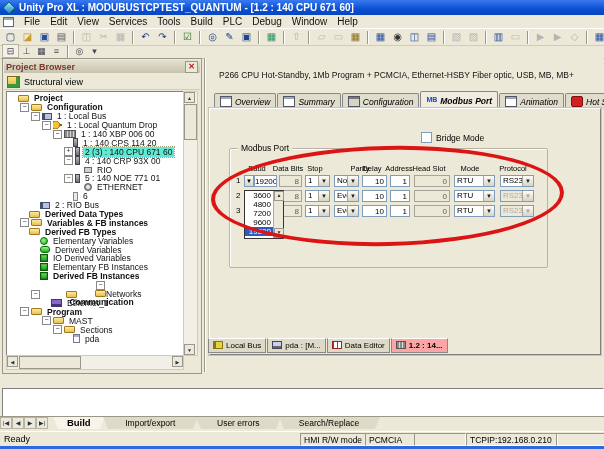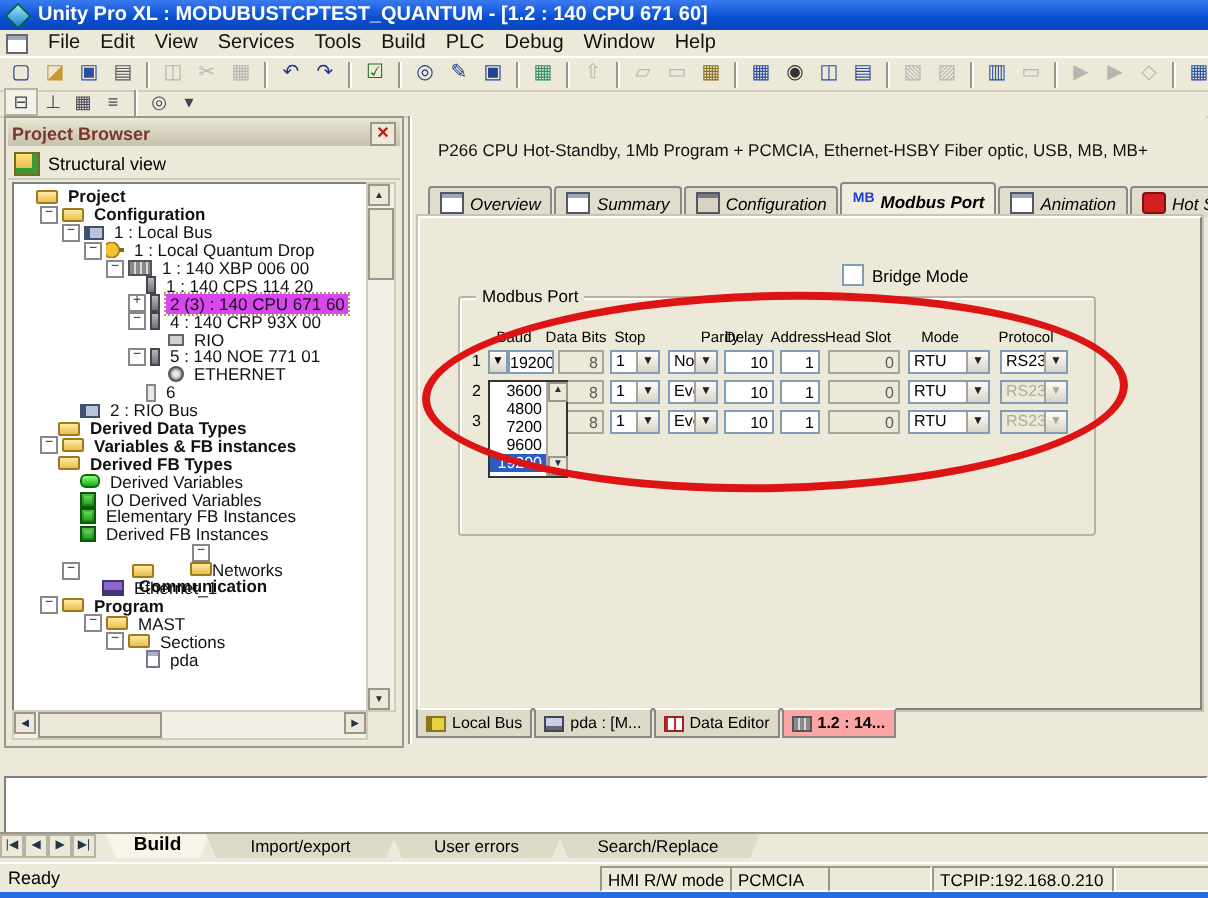--- a/index.html
+++ b/index.html
@@ -25,21 +25,21 @@
   #pb-title{position:absolute;left:1px;top:1px;right:1px;height:13px;background:linear-gradient(180deg,#e6e2d0,#c6c2ae);display:flex;align-items:center;font-size:9px;font-weight:bold;color:#79382a;padding:0 2px}
   #pb-title span.t{flex:1}
   #pb-close{width:11px;height:10px;background:#ece9d8;border:1px solid #9a968a;color:#c11;font-size:8px;line-height:9px;text-align:center;font-weight:bold}
   #pb-view{position:absolute;left:1px;top:15px;right:1px;height:15px;display:flex;align-items:center;font-size:9px;border-bottom:1px solid #cfccbc;padding-left:3px}
   .sv-icon{width:11px;height:10px;margin-right:4px;background:linear-gradient(#ffe27a,#e0b23c);border:1px solid #7a6a1a;box-shadow:inset -3px -3px 0 #3a9a3a}
   #tree{position:absolute;left:3px;top:32px;right:3px;bottom:17px;background:#fff;border:1px solid;border-color:#808080 #fff #fff #808080;overflow:hidden;padding:2px 14px 0 2px;box-sizing:border-box}
   .ti{height:8.9px;display:flex;align-items:center;font-size:8.5px;white-space:nowrap;color:#111}
   .ti .exp{width:7px;height:7px;border:1px solid #888;background:#fff;font-size:7px;line-height:6px;text-align:center;margin-right:2px;flex:none;color:#333}
   .ti .spc{width:9px;flex:none}
   .ti .tl{padding:0 2px}
-  .ti.sel .tl{background:#d946ef;outline:1px dotted #a89f7a}
+  .ti.sel .tl{background:#5eead4;outline:1px dotted #a89f7a}
   .ti.b .tl{font-weight:bold}
   .ic{display:inline-block;margin-right:3px;flex:none;box-sizing:border-box}
   .ic-folder{width:11px;height:7px;background:linear-gradient(#ffe9a0,#e8c050);border:1px solid #a07820;border-radius:1px}
   .ic-bus{width:10px;height:7px;background:#b8c4dc;border:1px solid #405070;box-shadow:inset 2px 0 0 #405070}
   .ic-drop{width:9px;height:8px;background:radial-gradient(circle at 30% 50%,#f4c530 40%,#8a6a10 55%,#ece9d800 60%),linear-gradient(#0000 40%,#8a6a10 40% 60%,#0000 60%)}
   .ic-rack{width:12px;height:8px;background:repeating-linear-gradient(90deg,#8a8a8a 0 2px,#d8d8d8 2px 3px);border:1px solid #555}
   .ic-module{width:5px;height:9px;background:linear-gradient(#b8b8c0,#70707c);border:1px solid #44444c}
   .ic-rio{width:8px;height:6px;background:#d0d0d8;border:1px solid #666}
   .ic-ethernet{width:8px;height:8px;background:radial-gradient(#e8e8ec 30%,#8a8a92 70%);border:1px solid #555;border-radius:50%}
   .ic-slot{width:5px;height:9px;background:#e8e8ec;border:1px solid #888}
@@ -78,21 +78,21 @@
   .dbtn{position:absolute;height:12px;width:10px;background:linear-gradient(#fdfcf8,#d8d4c4);border:1px solid #7f9db9;font-size:6px;line-height:10px;text-align:center;box-sizing:border-box}
   
   #bauddrop{position:absolute;left:14px;top:41px;width:40px;height:49px;background:#fff;border:1px solid #333;z-index:10;box-sizing:border-box}
   .dopt{height:9px;font-size:8px;line-height:9px;text-align:right;padding-right:3px;margin-right:9px;white-space:nowrap}
   .dopt.sel{background:#2a5cc4;color:#fff}
   #dscroll{position:absolute;right:0;top:0;bottom:0;width:9px;background:#ece9d8;border-left:1px solid #aaa}
   .darr{position:absolute;left:0;width:8px;height:8px;background:#ece9d8;border:1px solid #9a968a;font-size:5px;line-height:7px;text-align:center;color:#234}
   
   #ellipse{position:absolute;left:6px;top:88px;width:345px;height:92px;border:4px solid #dd1414;border-radius:50%;transform:rotate(-1.2deg);z-index:40;pointer-events:none}
   
-  #bdtabs{position:absolute;left:3px;top:295px;height:16px;display:flex;align-items:flex-end}
+  #bdtabs{position:absolute;left:3px;top:279px;height:16px;display:flex;align-items:center}
   .btab{display:inline-flex;align-items:center;height:13px;padding:0 4px;border:1px solid #888;border-top:1px solid #fff;background:#dedac8;margin-right:1px;font-size:8px;white-space:nowrap}
   .btab.act{background:#fca5a5;font-weight:bold}
   .dbic{width:10px;height:8px;margin-right:3px;flex:none;box-sizing:border-box}
   .dbic-local-bus{background:#e8d040;border:1px solid #887718;box-shadow:inset 2px 0 0 #887718}
   .dbic-section{background:#c8d0ec;border:1px solid #445;box-shadow:inset 0 -2px 0 #667}
   .dbic-data-editor{background:repeating-linear-gradient(90deg,#c03030 0 1px,#fff 1px 4px);border:1px solid #a02020}
   .dbic-rack{background:repeating-linear-gradient(90deg,#8a8a8a 0 2px,#d8d8d8 2px 3px);border:1px solid #555}
   
   .sb{position:absolute;background:#f2f0e6;border:1px solid #cfccbc}
   .sbarr{position:absolute;width:11px;height:11px;background:#ece9d8;border:1px solid #9a968a;font-size:5px;line-height:10px;text-align:center;color:#234;box-sizing:border-box}
@@ -267,34 +267,39 @@
           <span class="ic ic-folder"></span>
           <span class="tl">Variables &amp; FB instances</span>
         </div>
         <div class="ti b" style="padding-left: 11px;">
           <span class="spc"></span>
           <span class="ic ic-folder"></span>
           <span class="tl">Derived FB Types</span>
         </div>
         <div class="ti" style="padding-left: 22px;">
           <span class="spc"></span>
+          <span class="ic ic-var-elem"></span>
+          <span class="tl">Elementary Variables</span>
+        </div>
+        <div class="ti" style="padding-left: 22px;">
+          <span class="spc"></span>
           <span class="ic ic-var-derived"></span>
           <span class="tl">Derived Variables</span>
         </div>
         <div class="ti" style="padding-left: 22px;">
           <span class="spc"></span>
           <span class="ic ic-var-io"></span>
           <span class="tl">IO Derived Variables</span>
         </div>
         <div class="ti" style="padding-left: 22px;">
           <span class="spc"></span>
           <span class="ic ic-fb-elem"></span>
           <span class="tl">Elementary FB Instances</span>
         </div>
-        <div class="ti" style="padding-left: 22px;">
+        <div class="ti" style="padding-left: 22px; font-weight: bold;">
           <span class="spc"></span>
           <span class="ic ic-fb-derived"></span>
           <span class="tl">Derived FB Instances</span>
         </div>
         <div class="ti b" style="padding-left: 11px; flex-direction: column;">
           <span class="exp">−</span>
           <span class="ic ic-folder"></span>
           <span class="tl">Communication</span>
         </div>
         <div class="ti" style="padding-left: 22px; gap: 24px;">

